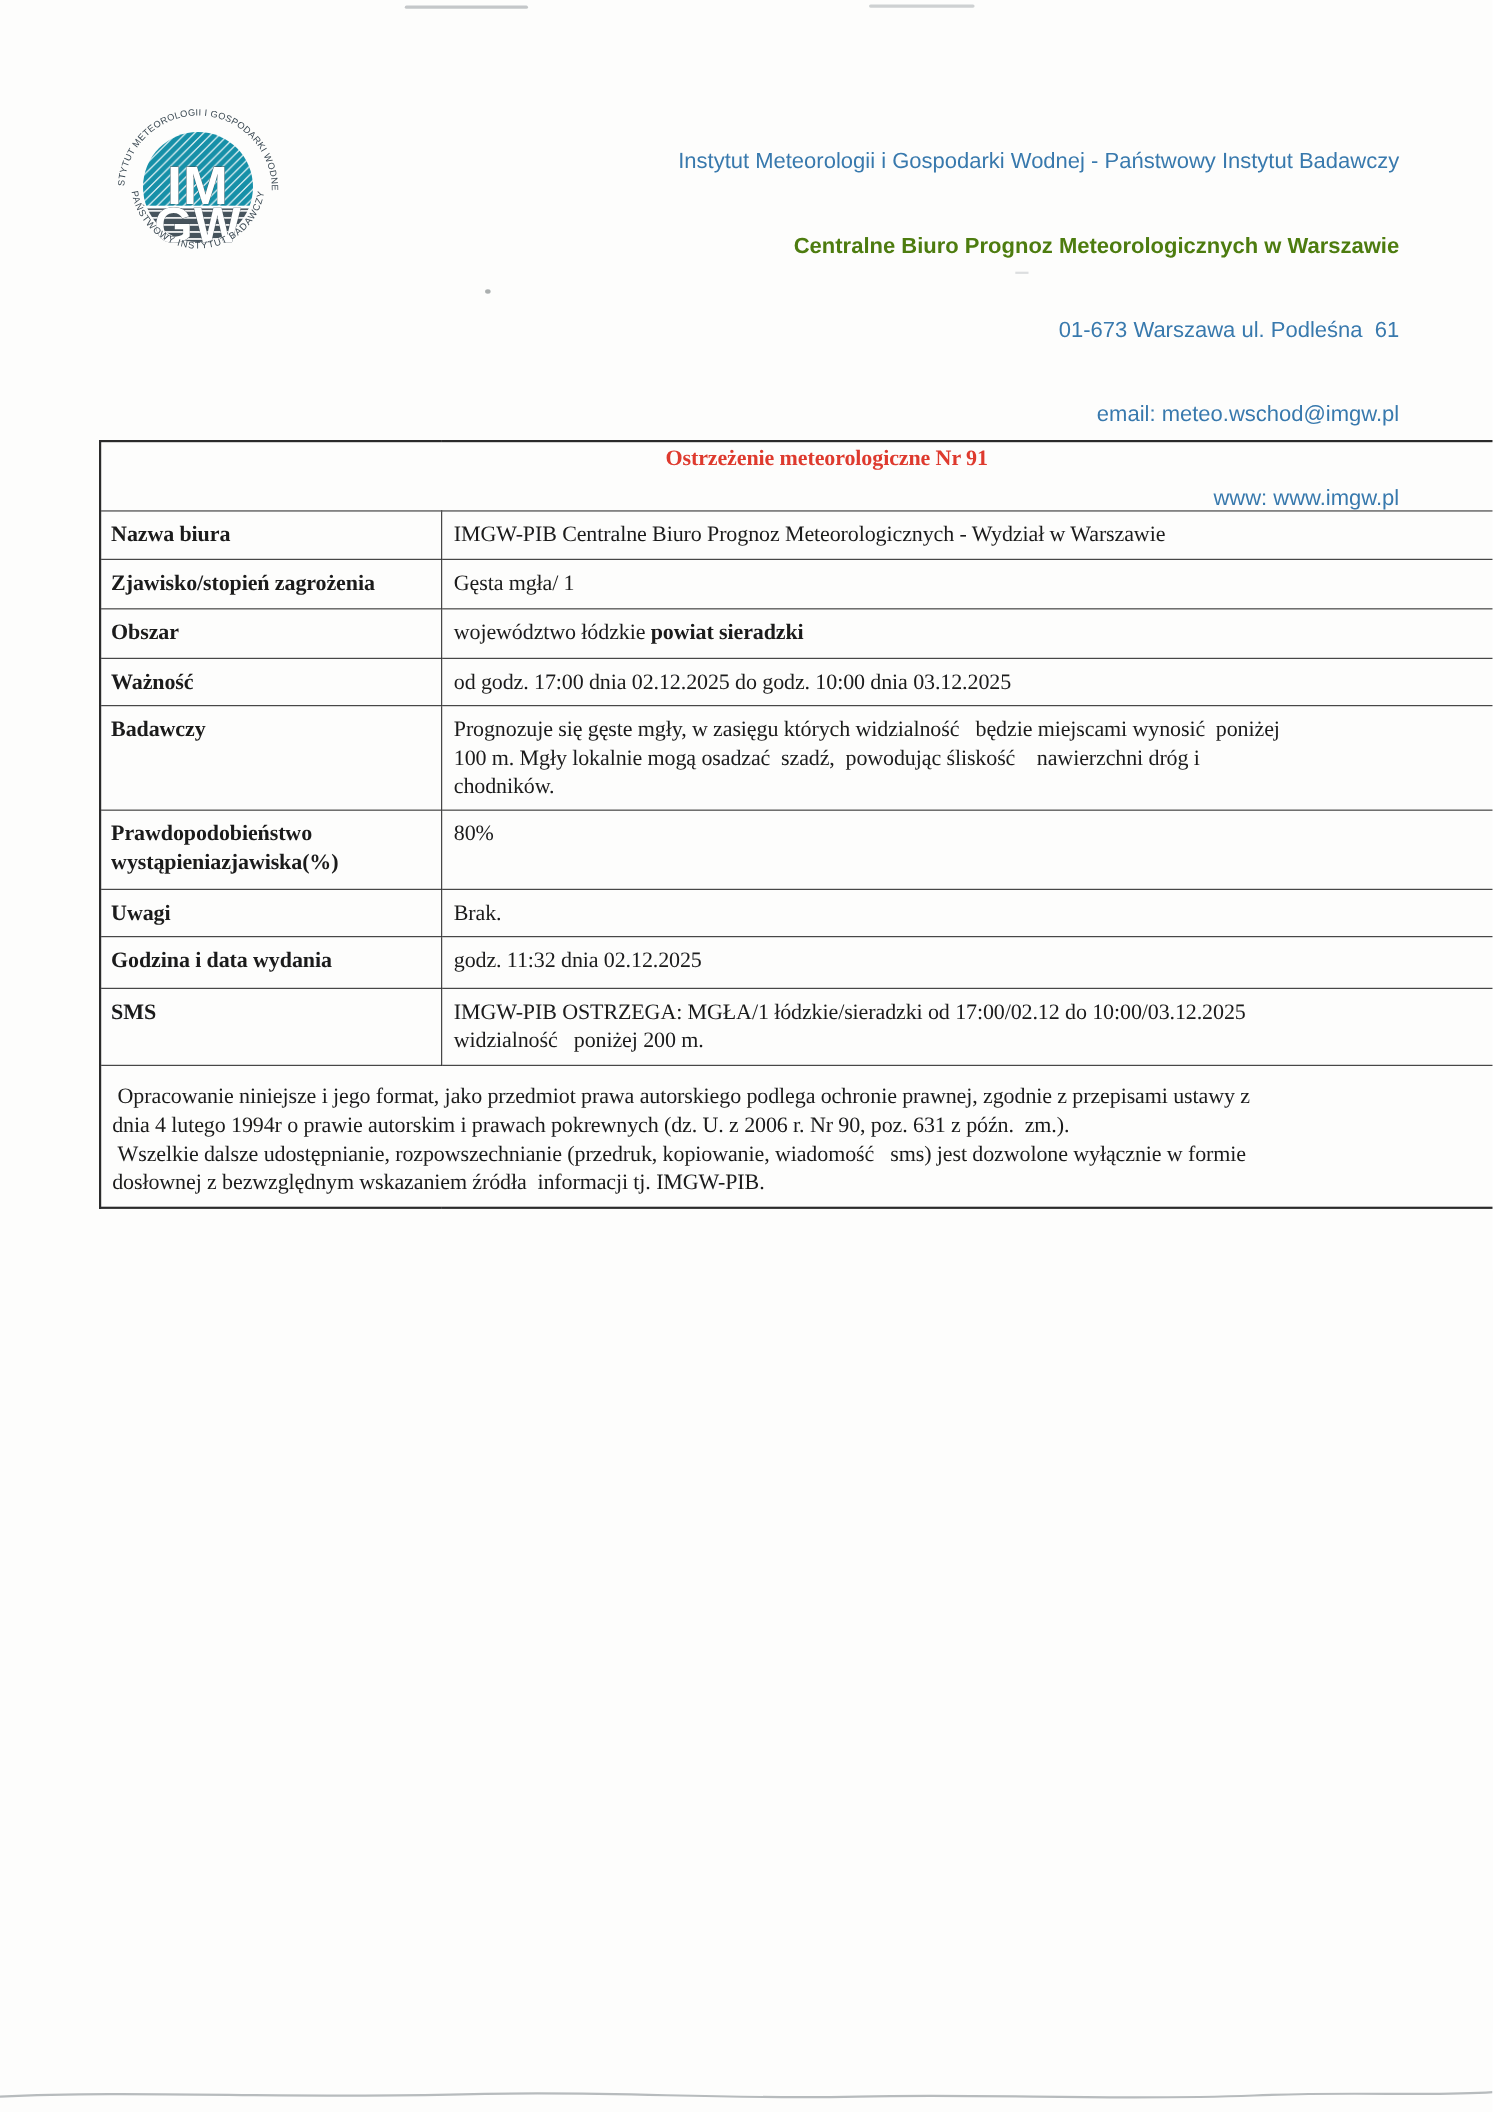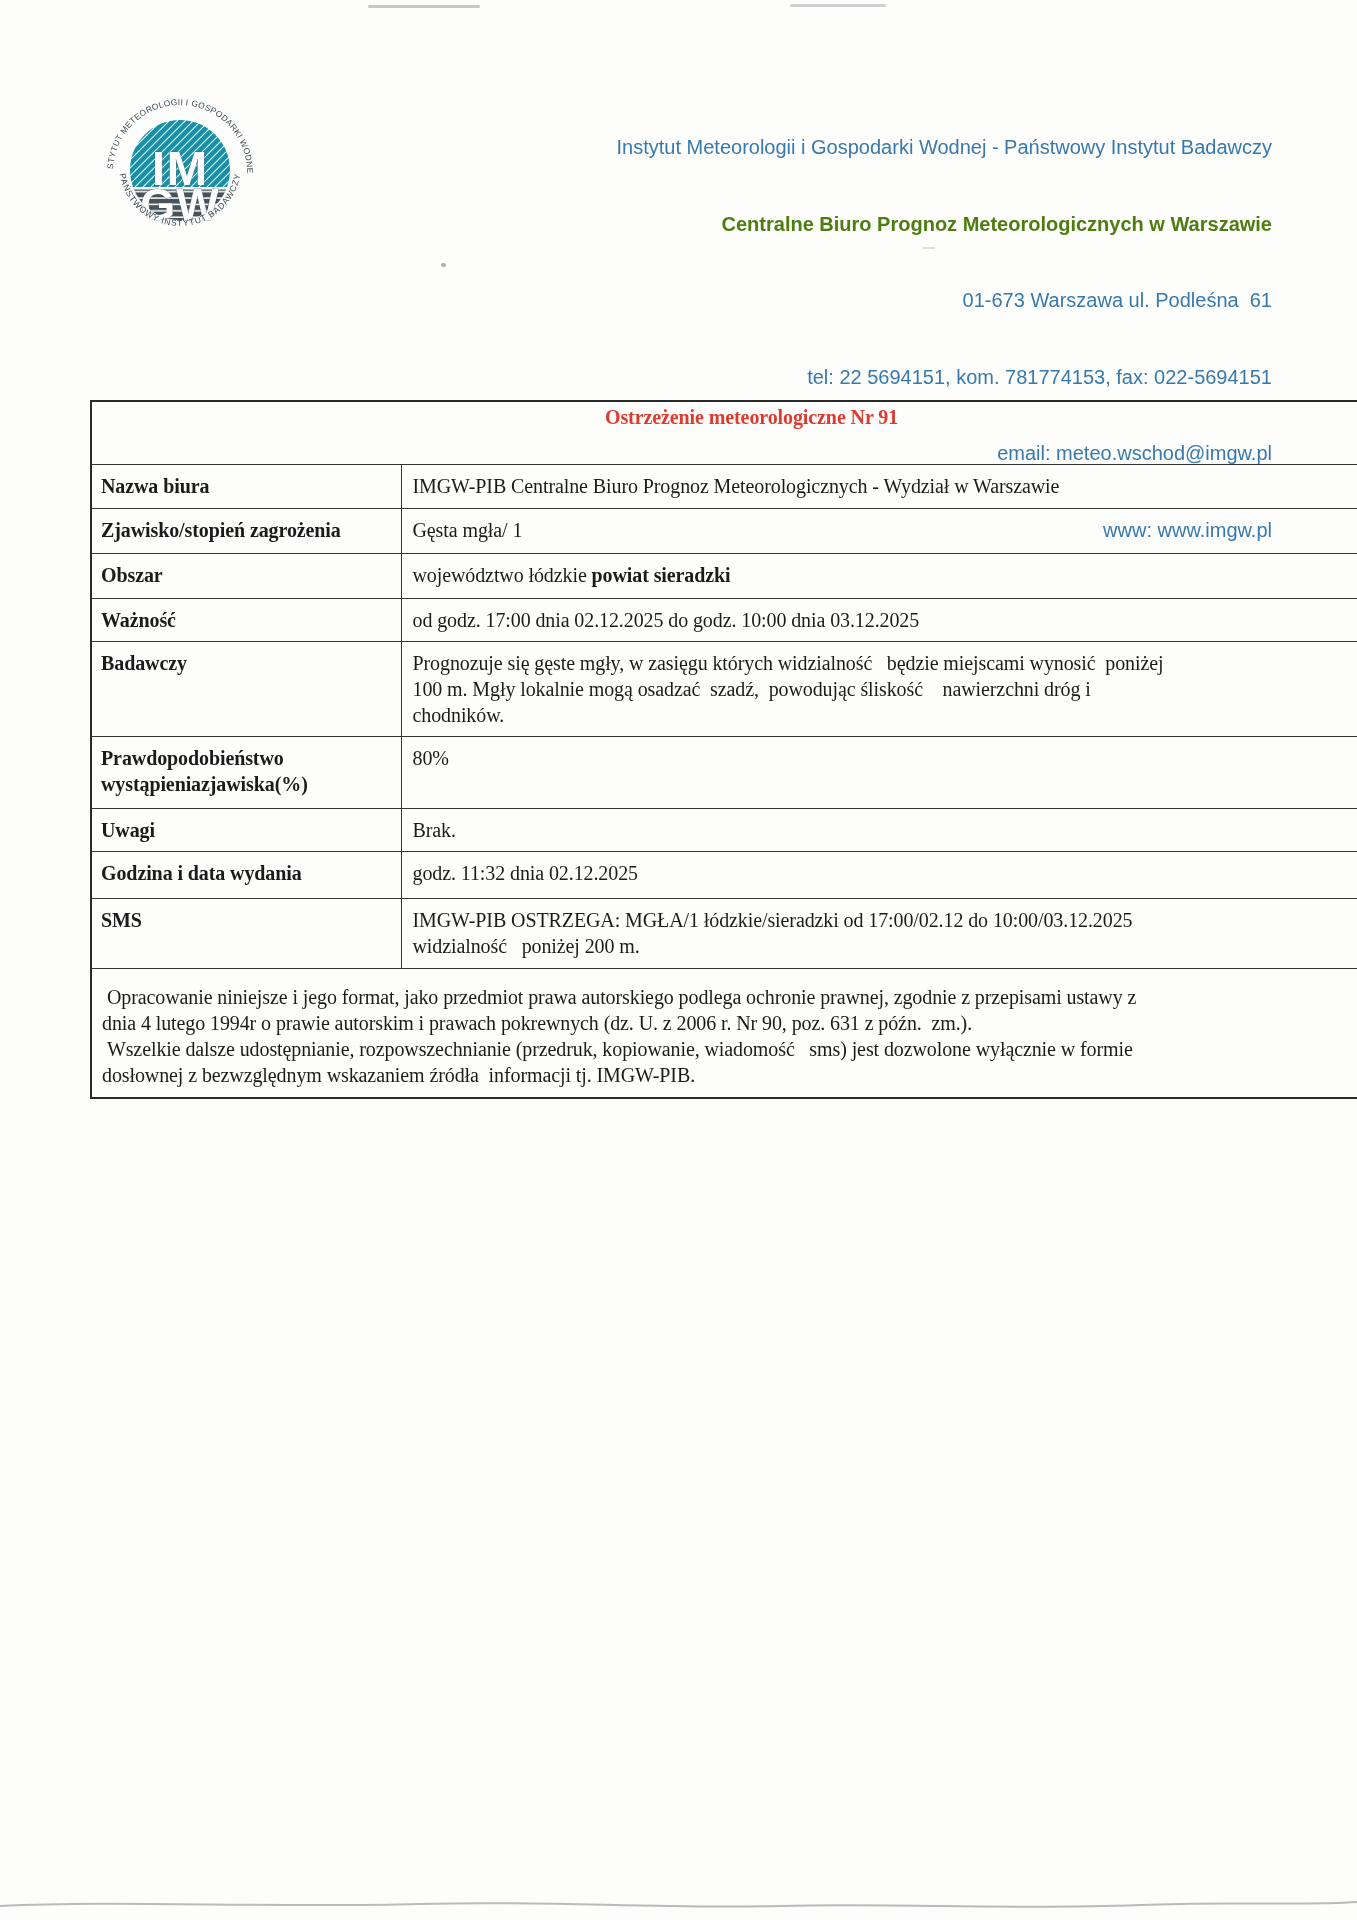--- a/index.html
+++ b/index.html
@@ -87,21 +87,20 @@
     </text>
     <text font-family="Liberation Sans, sans-serif" font-size="8.6" fill="#3a4852" letter-spacing="0.8">
       <textPath href="#arcBot" startOffset="50%" text-anchor="middle">• PAŃSTWOWY INSTYTUT BADAWCZY •</textPath>
     </text>
   </svg>
 
   <div class="letterhead">
     <div class="lh-line">Instytut Meteorologii i Gospodarki Wodnej - Państwowy Instytut Badawczy</div>
     <div class="lh-line lh-bold">Centralne Biuro Prognoz Meteorologicznych w Warszawie</div>
     <div class="lh-line">01-673 Warszawa ul. Podleśna  61</div>
-    <div class="lh-line">tel: 22 5694151, kom. 781774153, fax: 022-5694151</div>
     <div class="lh-line">email: meteo.wschod@imgw.pl</div>
     <div class="lh-line">www: www.imgw.pl</div>
   </div>
 
   <table class="warning">
     <colgroup>
         <col style="width:310px">
         <col>
       </colgroup>
     <tbody>

